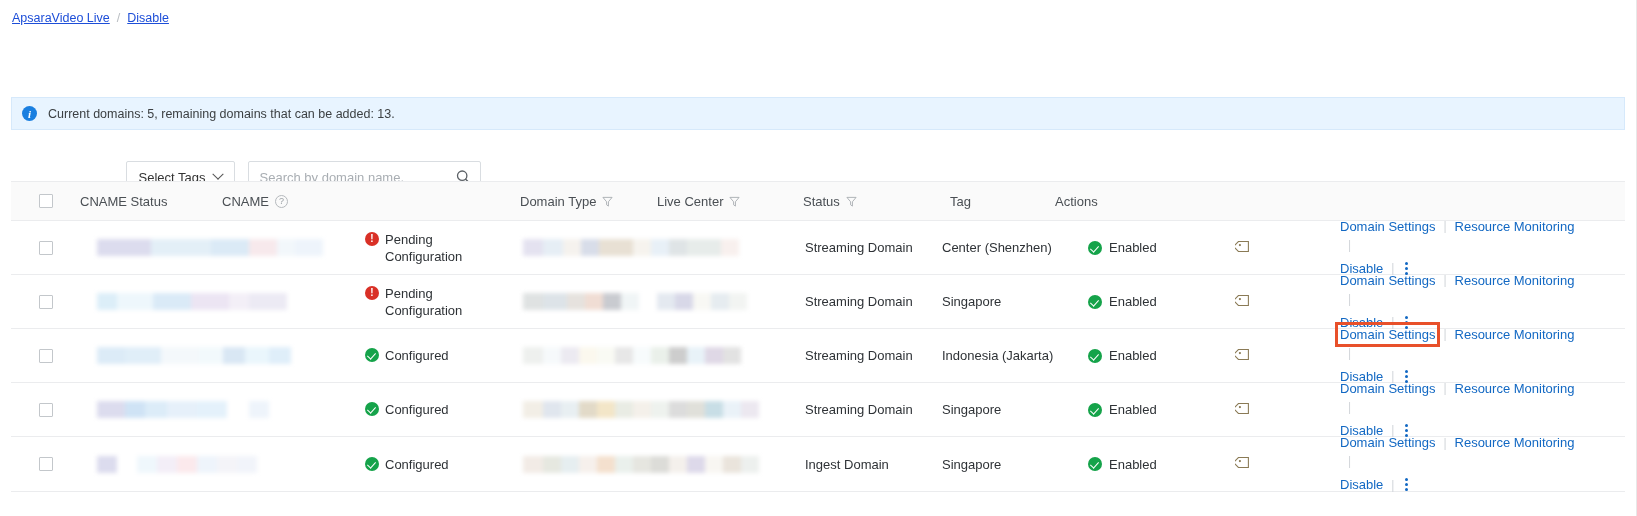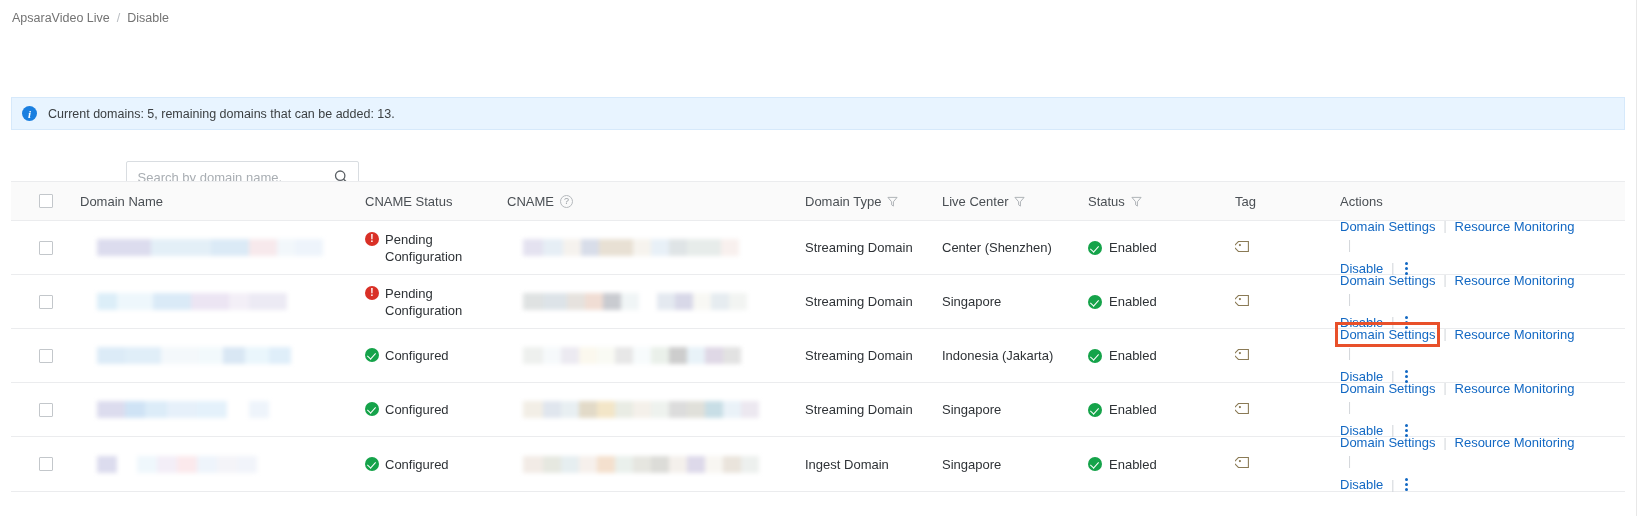--- a/index.html
+++ b/index.html
@@ -18,21 +18,21 @@
     border-right: 1px solid #e8e8e8;
   }
 
   
   .breadcrumb {
     position: absolute; left: 12px; top: 11px;
     font-size: 12.5px; color: #888c91;
     display: flex; align-items: center; gap: 7px;
     white-space: nowrap;
   }
-  .breadcrumb .bc-item { color: #737373; }
+  .breadcrumb .bc-item { color: #1d4ed8; text-decoration: underline; }
   .breadcrumb .bc-sep { color: #b9bdc2; }
 
   
   .page-title {
     position: absolute; left: 11px; top: 39px;
     font-size: 29px; color: #1a1a1a;
     font-weight: 400; letter-spacing: .1px;
     line-height: 40px;
   }
 
@@ -217,36 +217,37 @@
   </div>
 
 
   <div class="info-banner">
     <div class="info-icon">i</div>
     <div class="info-text">Current domains: 5, remaining domains that can be added: 13.</div>
   </div>
 
   <div class="toolbar">
     <button class="btn-primary">Add Domain</button>
+    <button class="btn-select">
+      <span>Select Tags</span>
+      <span class="chev"></span>
+    </button>
     <div class="search-wrap">
       <input type="text" placeholder="Search by domain name." style="">
       <svg class="search-icon" viewBox="0 0 16 16">
         <circle cx="6.6" cy="6.6" r="5" fill="none" stroke="#5c6166" stroke-width="1.4"></circle>
         <line x1="10.3" y1="10.3" x2="14.6" y2="14.6" stroke="#5c6166" stroke-width="1.5" stroke-linecap="round"></line>
       </svg>
     </div>
   </div>
 
   <div class="table">
     <div class="thead">
       <div class="c-check">
         <span class="checkbox"></span>
-      </div>
-      <div class="c-name th">
-        <span>Domain Name</span>
       </div>
       <div class="c-cname-status th">
         <span>CNAME Status</span>
       </div>
       <div class="c-cname th">
         <span>CNAME</span>
         <span class="help-icon">?</span>
       </div>
       <div class="c-type th">
         <span>Domain Type</span>

